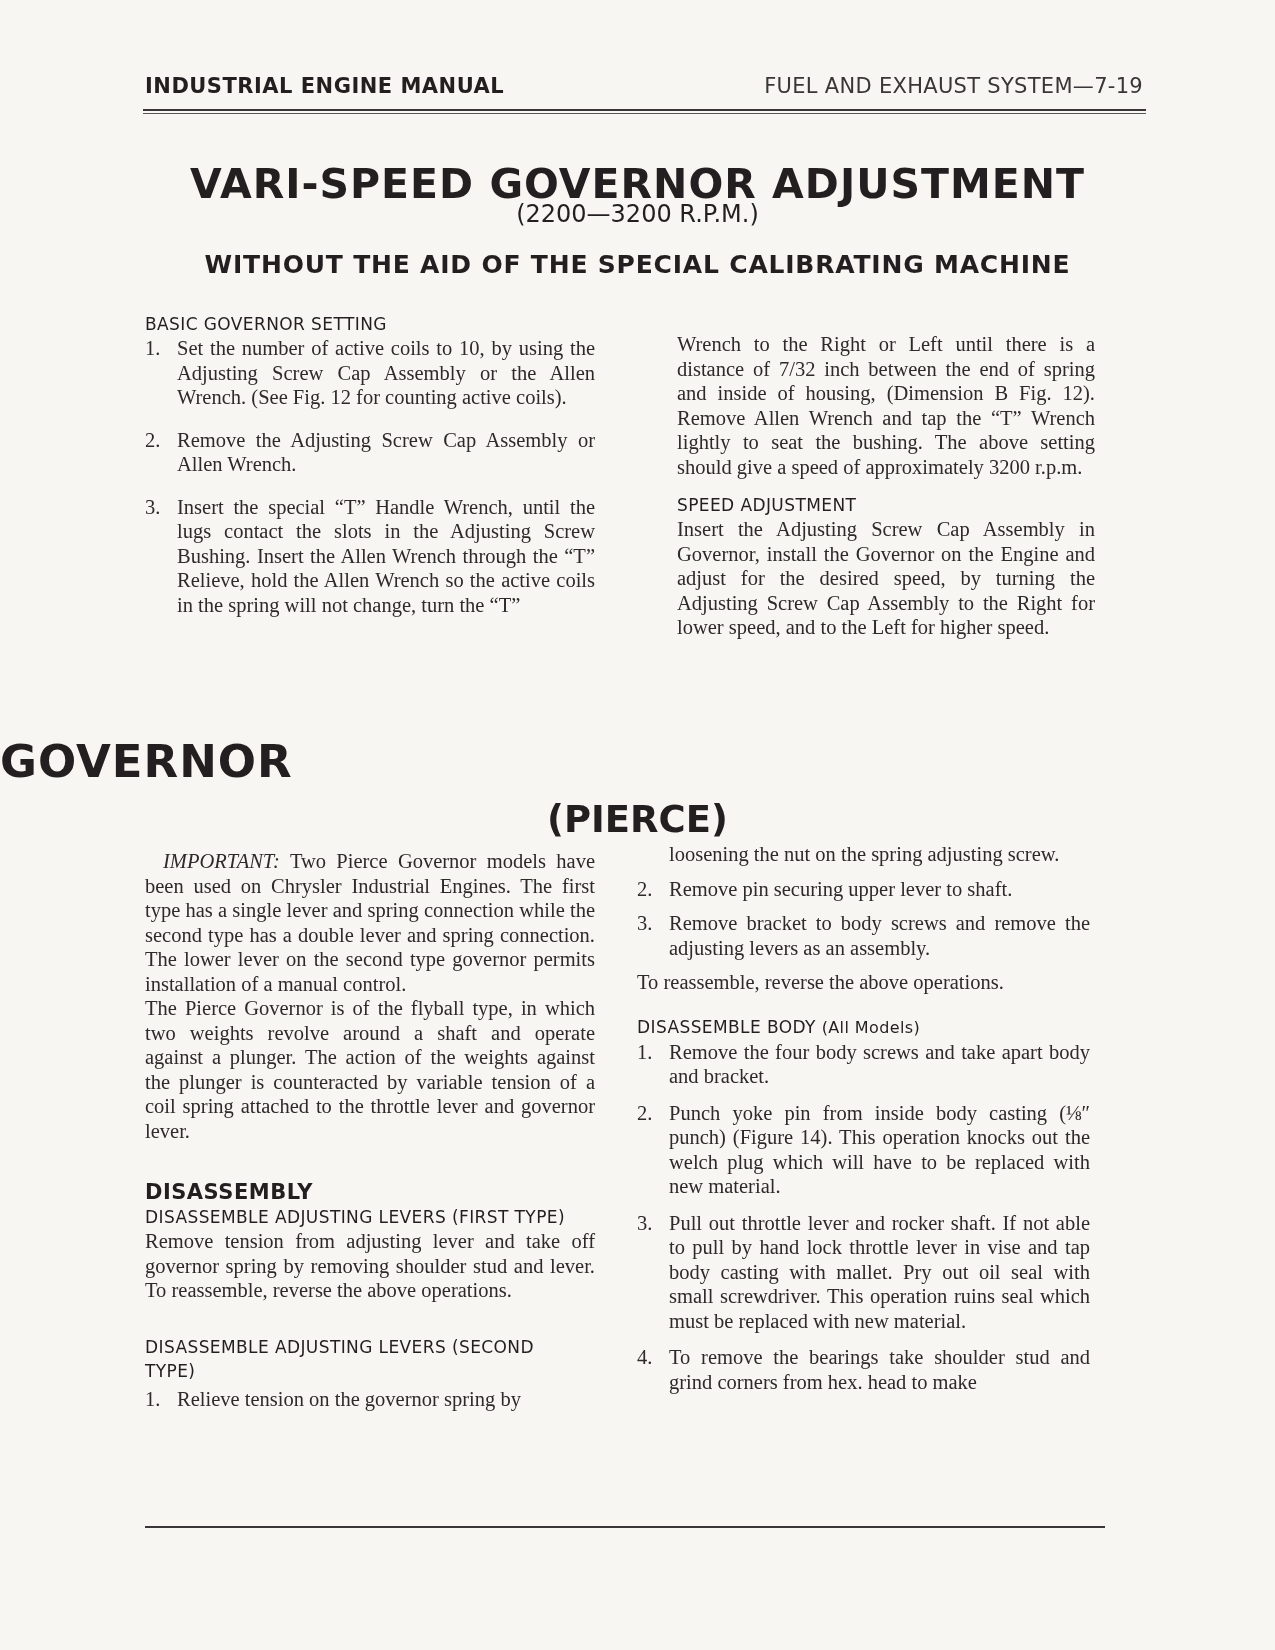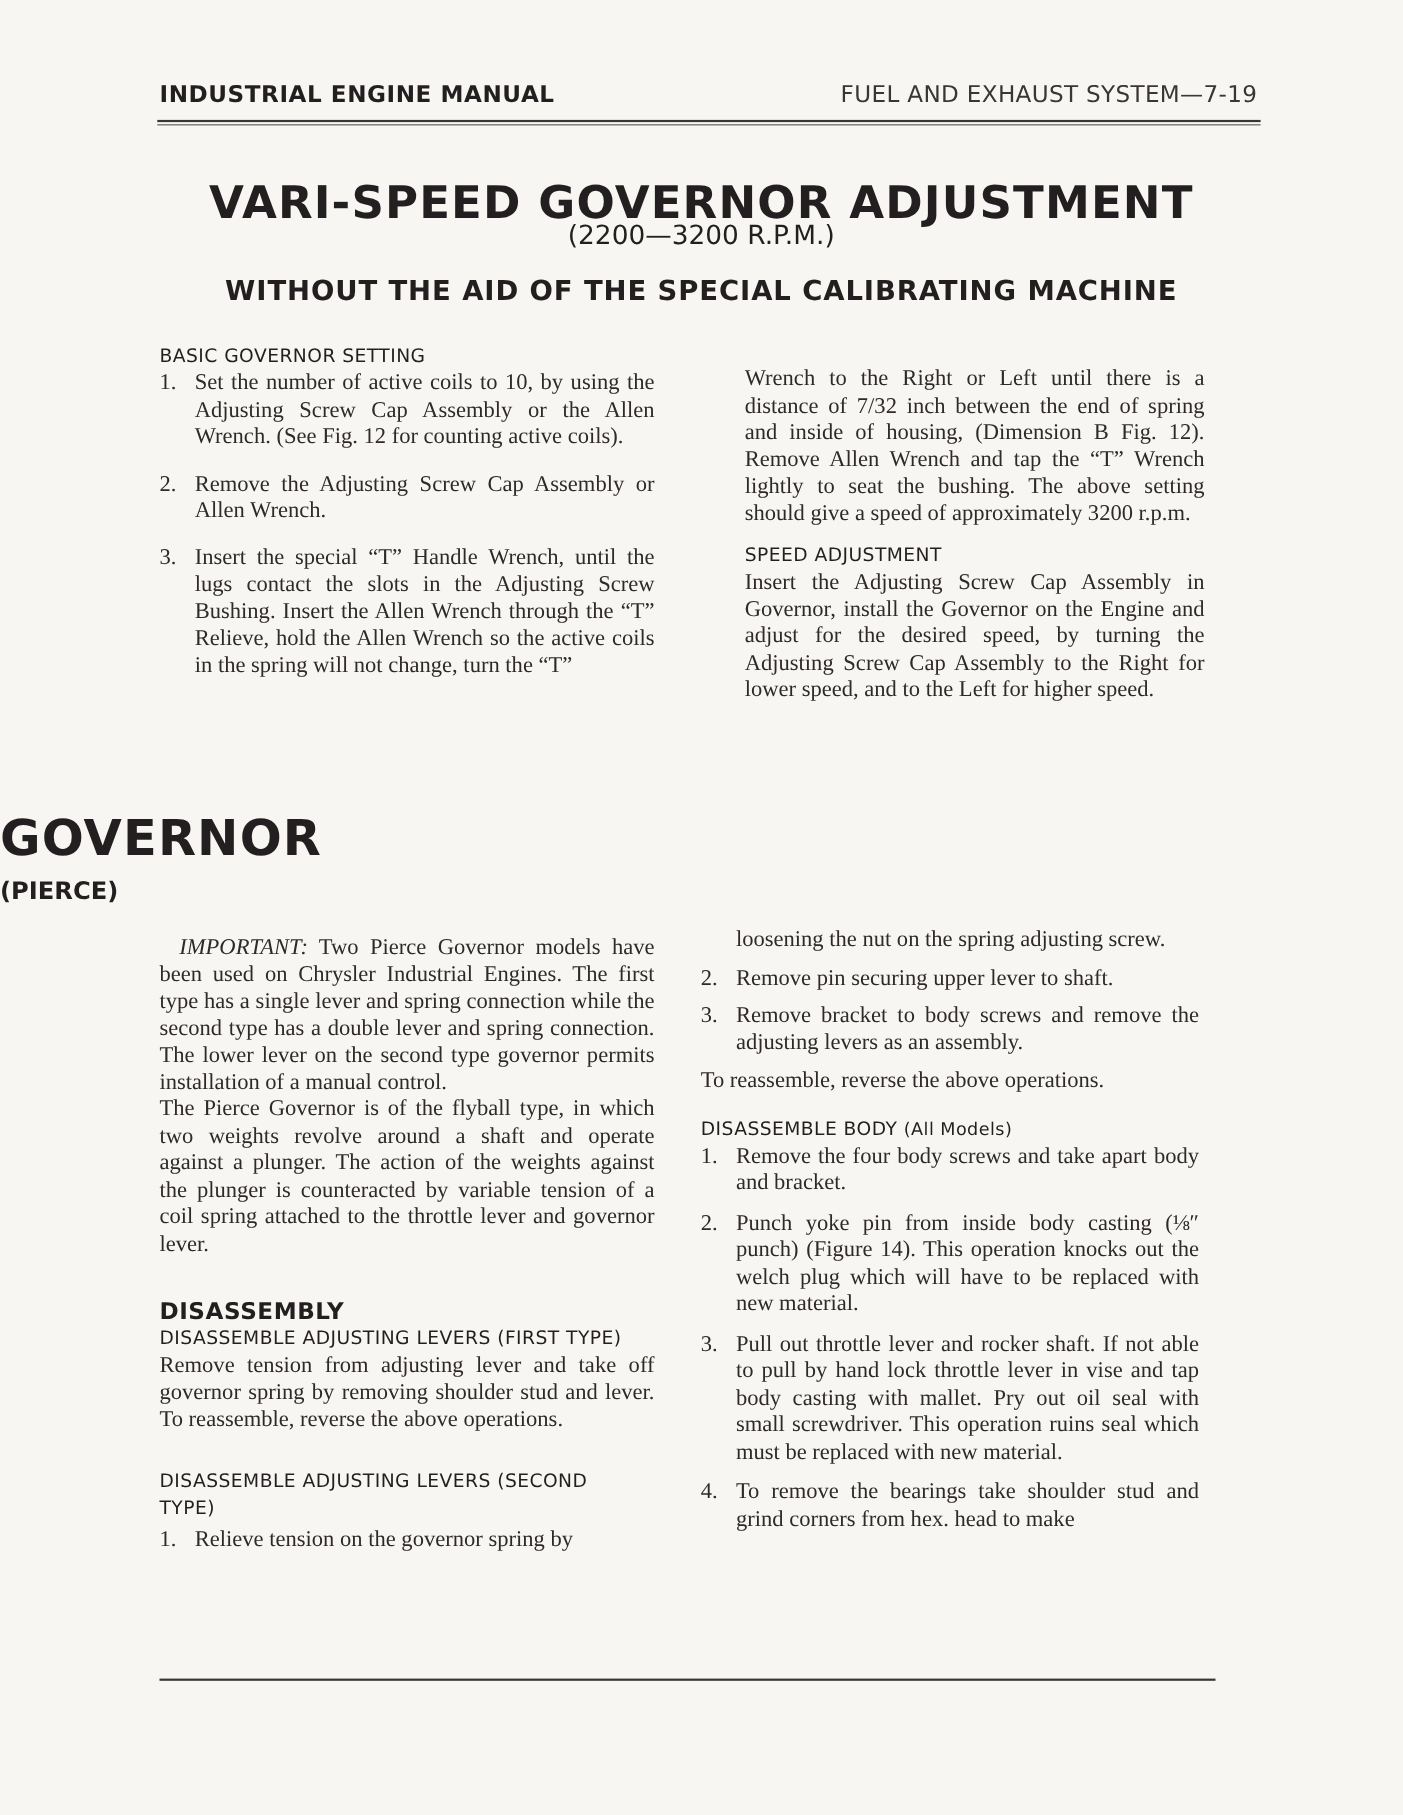--- a/index.html
+++ b/index.html
@@ -58,22 +58,22 @@
   }
   .num-item { display: flex; }
   .num-item .n { width: 32px; flex: none; }
   .num-item .t { flex: 1; text-align: justify; }
   .gov-title {
     position: absolute; left: 0; width: 1032px; top: 735px; text-align: left;
     font-family: "DejaVu Sans", sans-serif; font-weight: bold; font-size: 45px;
     color: #231f20; letter-spacing: 1px;
   }
   .gov-sub {
-    position: absolute; left: 0; width: 1275px; top: 798px; 
-    font-family: "DejaVu Sans", sans-serif; font-weight: bold; font-size: 22px;
+    position: absolute; left: 0; width: 1275px; top: 798px; text-align: center;
+    font-family: "DejaVu Sans", sans-serif; font-weight: bold; font-size: 37px;
     color: #231f20;
   }
   .italic { font-style: italic; }
   .rule-bottom {
     position: absolute; left: 145px; top: 1526px; width: 960px;
     border-top: 2px solid #3a3536;
   }
 </style>
 </head>
 <body>

